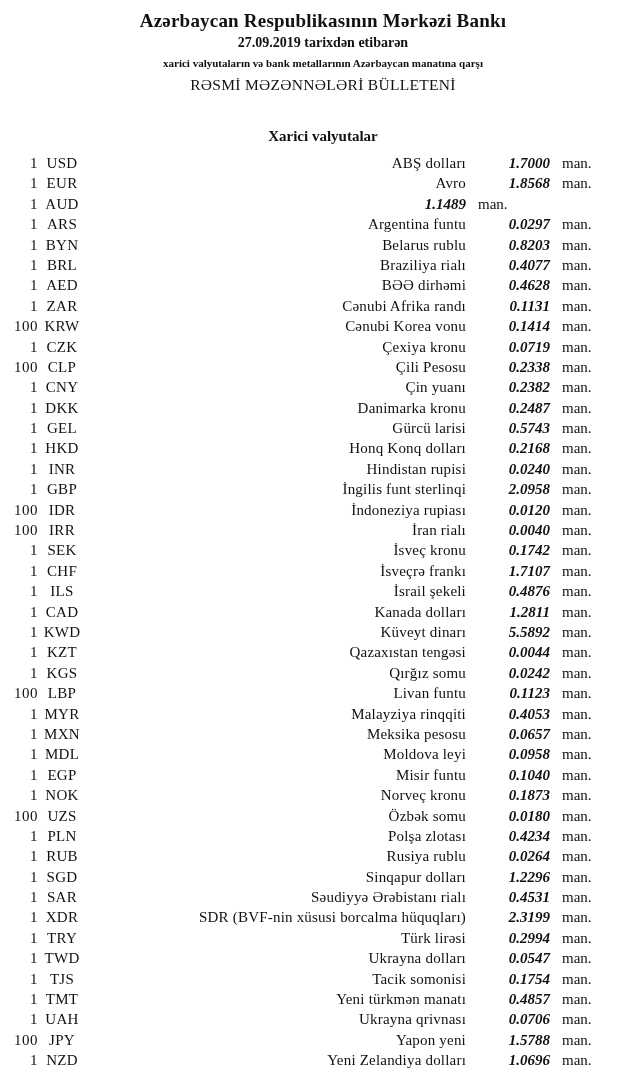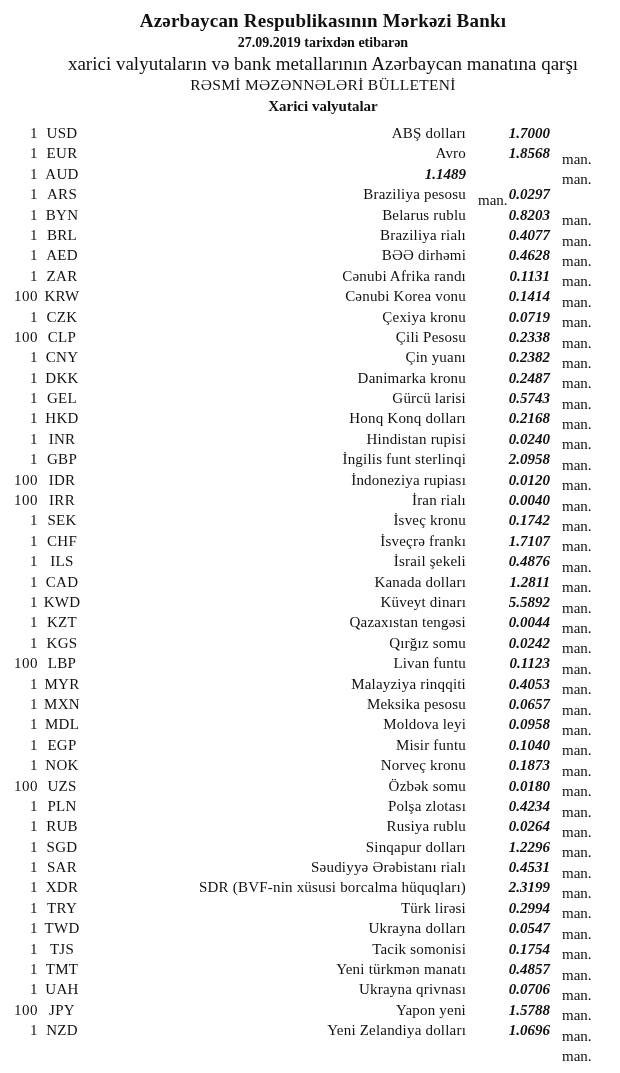--- a/index.html
+++ b/index.html
@@ -29,31 +29,32 @@
     font-weight: bold;
     line-height: 25px;
     letter-spacing: 0.2px;
   }
   .date-line {
     font-size: 14px;
     font-weight: bold;
     line-height: 20px;
   }
   .subtitle {
-    font-size: 19px;
-    font-weight: normal;
+    font-size: 11px;
+    font-weight: bold;
     line-height: 21px;
   }
   .bulletin-title {
     font-size: 15.5px;
     font-weight: normal;
     line-height: 21px;
     letter-spacing: 0.3px;
   }
   .section-title {
+    margin-top: 30px;
     padding-left: 26px;
     text-align: center;
     font-size: 15px;
     font-weight: bold;
     line-height: 22px;
   }
   .rates-table {
     margin-top: 6px;
     width: 600px; 
   }
@@ -80,21 +81,20 @@
     overflow: hidden;
   }
   .row .rate {
     text-align: right;
     font-weight: bold;
     font-style: italic;
   }
   .row .unit {
     text-align: left;
     padding-left: 12px;
-    margin-top: 26px;
   }
 </style>
 </head>
 <body>
 
 <div class="page">
 
   <div class="header">
     <div class="title">Azərbaycan Respublikasının Mərkəzi Bankı</div>
     <div class="date-line">27.09.2019 tarixdən etibarən</div>
@@ -121,21 +121,21 @@
       </div>
       <div class="row">
         <span class="qty">1</span>
         <span class="code">AUD</span>
         <span class="rate">1.1489</span>
         <span class="unit">man.</span>
       </div>
       <div class="row">
         <span class="qty">1</span>
         <span class="code">ARS</span>
-        <span class="name">Braziliya pesosu</span>
+        <span class="name">Argentina funtu</span>
         <span class="rate">0.0297</span>
         <span class="unit">man.</span>
       </div>
       <div class="row">
         <span class="qty">1</span>
         <span class="code">BYN</span>
         <span class="name">Belarus rublu</span>
         <span class="rate">0.8203</span>
         <span class="unit">man.</span>
       </div>

